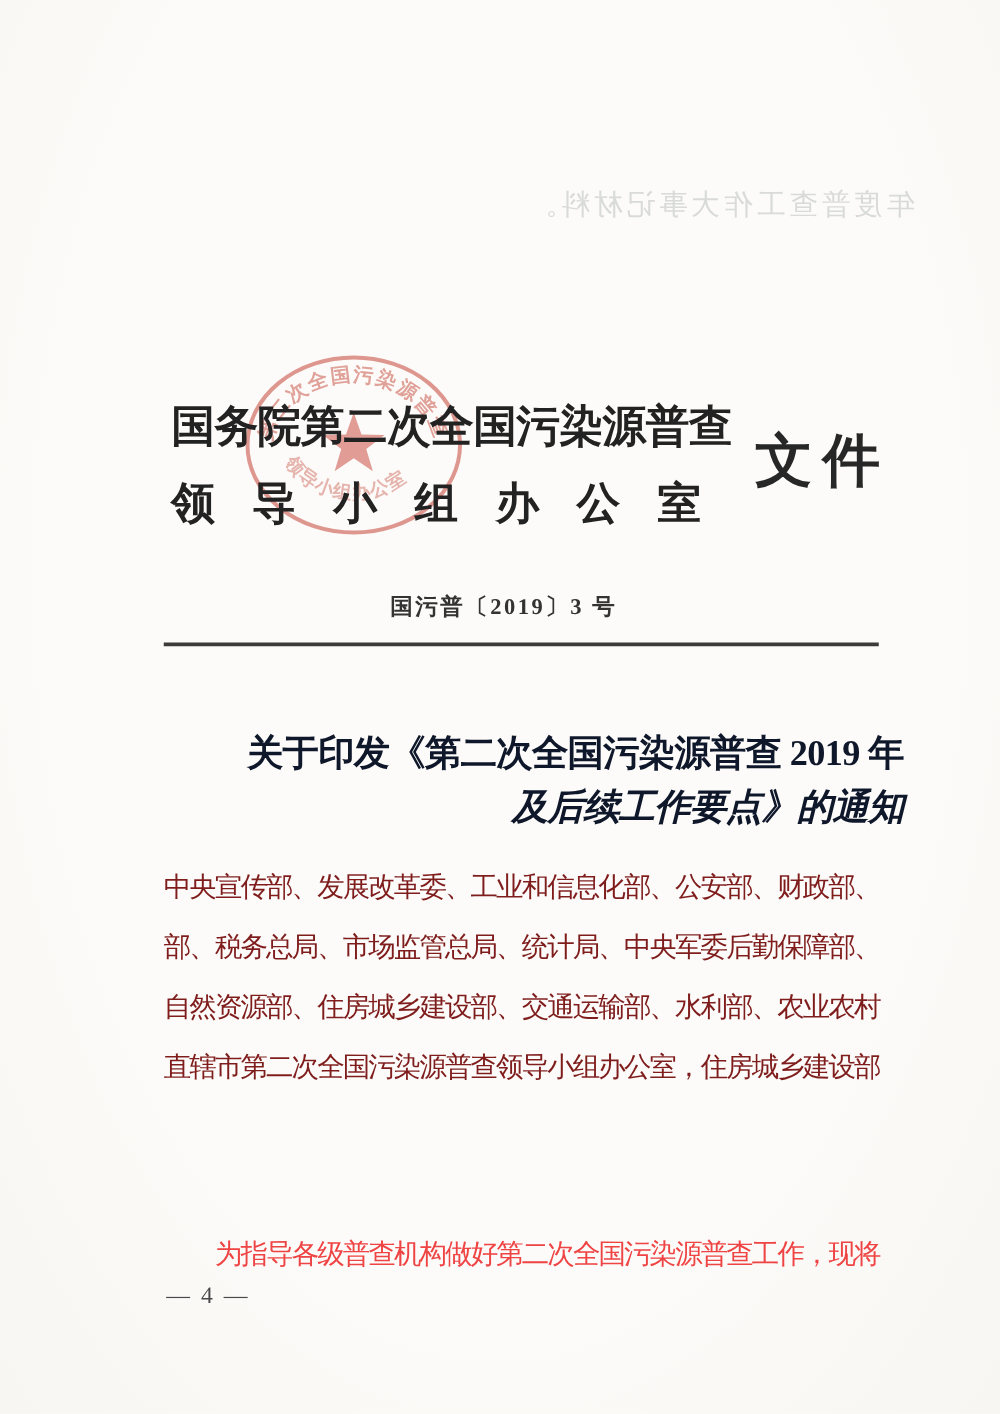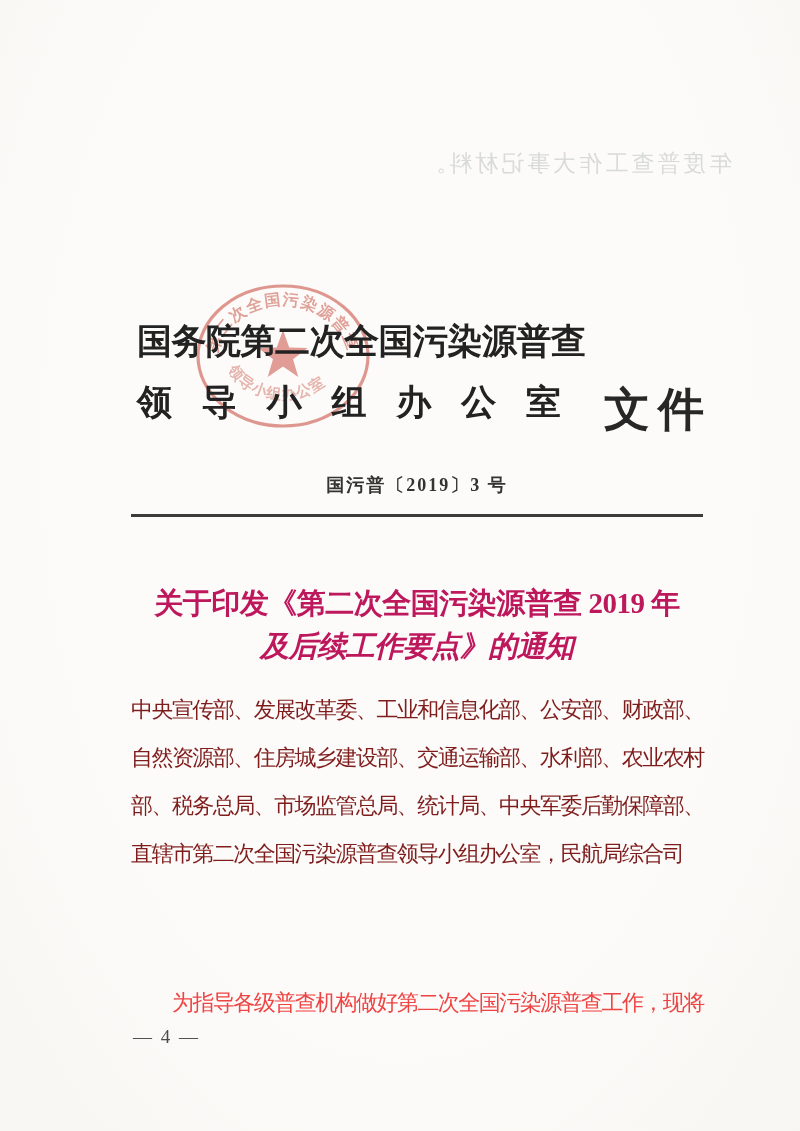--- a/index.html
+++ b/index.html
@@ -30,34 +30,34 @@
     color:#222;white-space:nowrap;line-height:1.1;font-family:Liberation Serif, serif;
   }
   .hdr2{
     position:absolute;left:137px;top:384px;width:424px;
     font-size:35px;font-weight:bold;color:#222;line-height:1.1;
     text-align:justify;text-align-last:justify;
   }
   .doc-type{
     position:absolute;left:604px;top:344px;
     font-size:46px;font-weight:bold;letter-spacing:8px;color:#272727;
-    white-space:nowrap;line-height:1.1;margin-top:41px;
+    white-space:nowrap;line-height:1.1;
   }
   .doc-number{
-    position:absolute;left:131px;top:473px;width:572px;
+    position:absolute;left:117px;top:473px;width:572px;
     text-align:center;font-size:18px;font-weight:bold;letter-spacing:2px;
     color:#333;
   }
   .rule{
     position:absolute;left:131px;top:514px;width:572px;height:3px;
     background:#3c3b39;
   }
   .title-line{
-    position:absolute;left:111px;width:612px;text-align:center;
-    font-size:29px;font-weight:bold;letter-spacing:-.5px;color:#be185d;
+    position:absolute;left:111px;width:612px;text-align:right;
+    font-size:29px;font-weight:bold;letter-spacing:-.5px;color:#0f172a;
     white-space:nowrap;line-height:1.15;
   }
   .title-1{top:587px;}
   .title-2{top:630px;font-style:italic;}
   .body-block{position:absolute;left:131px;top:686px;width:572px;}
   .bline{
     height:48px;line-height:48px;font-size:22px;letter-spacing:-1.55px;
     white-space:nowrap;color:#7f1d1d;
   }
   .para{
@@ -98,20 +98,20 @@
 
 <div class="doc-number">国污普〔2019〕3 号</div>
 
 <div class="rule"></div>
 
 <div class="title-line title-1">关于印发《第二次全国污染源普查 2019 年</div>
 <div class="title-line title-2">及后续工作要点》的通知</div>
 
 <div class="body-block">
   <div class="bline">中央宣传部、发展改革委、工业和信息化部、公安部、财政部、</div>
+  <div class="bline">部、税务总局、市场监管总局、统计局、中央军委后勤保障部、</div>
   <div class="bline">自然资源部、住房城乡建设部、交通运输部、水利部、农业农村</div>
-  <div class="bline">部、税务总局、市场监管总局、统计局、中央军委后勤保障部、</div>
-  <div class="bline">直辖市第二次全国污染源普查领导小组办公室，民航局综合司</div>
+  <div class="bline">直辖市第二次全国污染源普查领导小组办公室，住房城乡建设部</div>
 </div>
 
 <div class="para">为指导各级普查机构做好第二次全国污染源普查工作，现将</div>
 
 <div class="page-number">— 4 —</div>
 
 </body></html>

